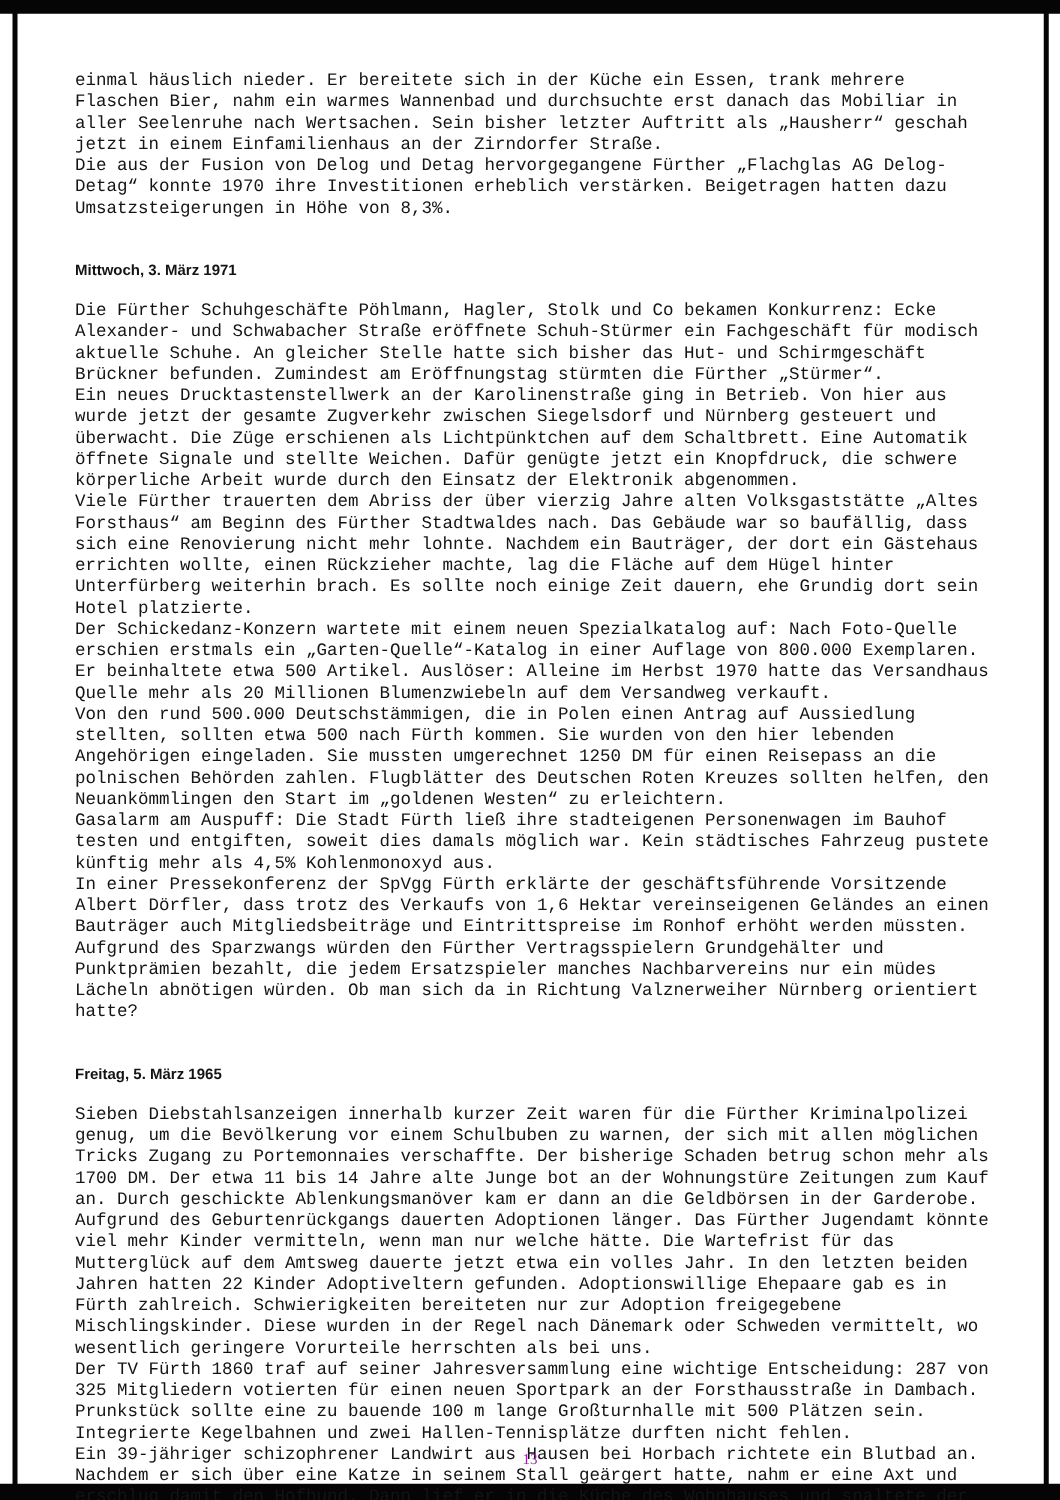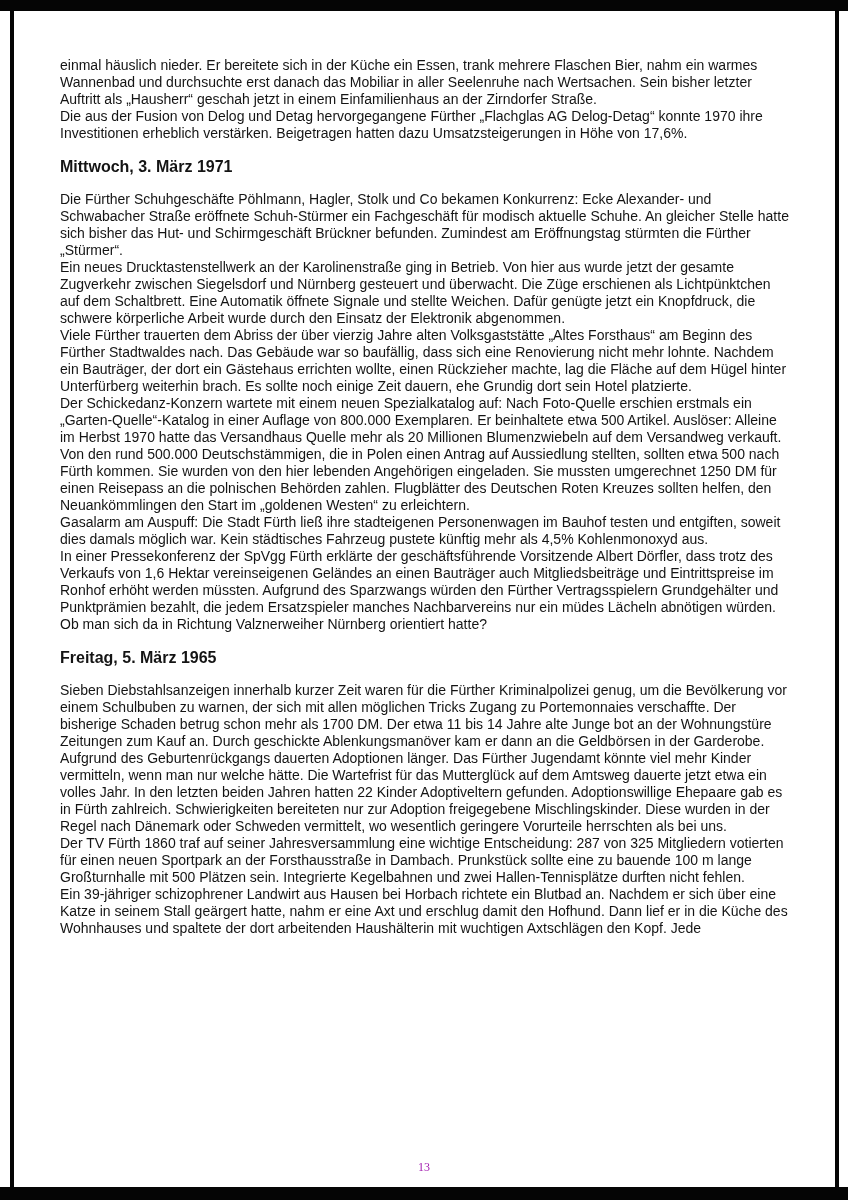--- a/index.html
+++ b/index.html
@@ -28,26 +28,27 @@
     top: 57px;
     left: 60px;
     width: 732px;
     font-size: 14px;
     line-height: 17px;
     text-align: left;
   }
   .content p {
     margin: 0;
     padding: 0;
+    font-family: Liberation Mono, monospace;
   }
   .day-heading {
-    font-size: 16px;
+    font-size: 12px;
     line-height: 17px;
     font-weight: bold;
-    margin: 16px 0 16px 0;
+    margin: 32px 0 16px 0;
     padding: 0;
   }
   .page-number {
     position: absolute;
     bottom: 25px;
     left: 0;
     width: 100%;
     text-align: center;
     font-family: "Liberation Serif", "DejaVu Serif", serif;
     font-size: 12px;
@@ -60,21 +61,21 @@
 <div class="page">
   <div class="edge edge-top"></div>
   <div class="edge edge-left"></div>
   <div class="edge edge-right"></div>
   <div class="edge edge-bottom"></div>
 
   <div class="content">
 
     <section>
       <p>einmal häuslich nieder. Er bereitete sich in der Küche ein Essen, trank mehrere Flaschen Bier, nahm ein warmes Wannenbad und durchsuchte erst danach das Mobiliar in aller Seelenruhe nach Wertsachen. Sein bisher letzter Auftritt als „Hausherr“ geschah jetzt in einem Einfamilienhaus an der Zirndorfer Straße.</p>
-      <p>Die aus der Fusion von Delog und Detag hervorgegangene Fürther „Flachglas AG Delog-Detag“ konnte 1970 ihre Investitionen erheblich verstärken. Beigetragen hatten dazu Umsatzsteigerungen in Höhe von 17,6%.</p>
+      <p>Die aus der Fusion von Delog und Detag hervorgegangene Fürther „Flachglas AG Delog-Detag“ konnte 1970 ihre Investitionen erheblich verstärken. Beigetragen hatten dazu Umsatzsteigerungen in Höhe von 8,3%.</p>
     </section>
 
     <section>
       <h2 class="day-heading">Mittwoch, 3. März 1971</h2>
       <p>Die Fürther Schuhgeschäfte Pöhlmann, Hagler, Stolk und Co bekamen Konkurrenz: Ecke Alexander- und Schwabacher Straße eröffnete Schuh-Stürmer ein Fachgeschäft für modisch aktuelle Schuhe. An gleicher Stelle hatte sich bisher das Hut- und Schirmgeschäft Brückner befunden. Zumindest am Eröffnungstag stürmten die Fürther „Stürmer“.</p>
       <p>Ein neues Drucktastenstellwerk an der Karolinenstraße ging in Betrieb. Von hier aus wurde jetzt der gesamte Zugverkehr zwischen Siegelsdorf und Nürnberg gesteuert und überwacht. Die Züge erschienen als Lichtpünktchen auf dem Schaltbrett. Eine Automatik öffnete Signale und stellte Weichen. Dafür genügte jetzt ein Knopfdruck, die schwere körperliche Arbeit wurde durch den Einsatz der Elektronik abgenommen.</p>
       <p>Viele Fürther trauerten dem Abriss der über vierzig Jahre alten Volksgaststätte „Altes Forsthaus“ am Beginn des Fürther Stadtwaldes nach. Das Gebäude war so baufällig, dass sich eine Renovierung nicht mehr lohnte. Nachdem ein Bauträger, der dort ein Gästehaus errichten wollte, einen Rückzieher machte, lag die Fläche auf dem Hügel hinter Unterfürberg weiterhin brach. Es sollte noch einige Zeit dauern, ehe Grundig dort sein Hotel platzierte.</p>
     </section>
 
     <section>

